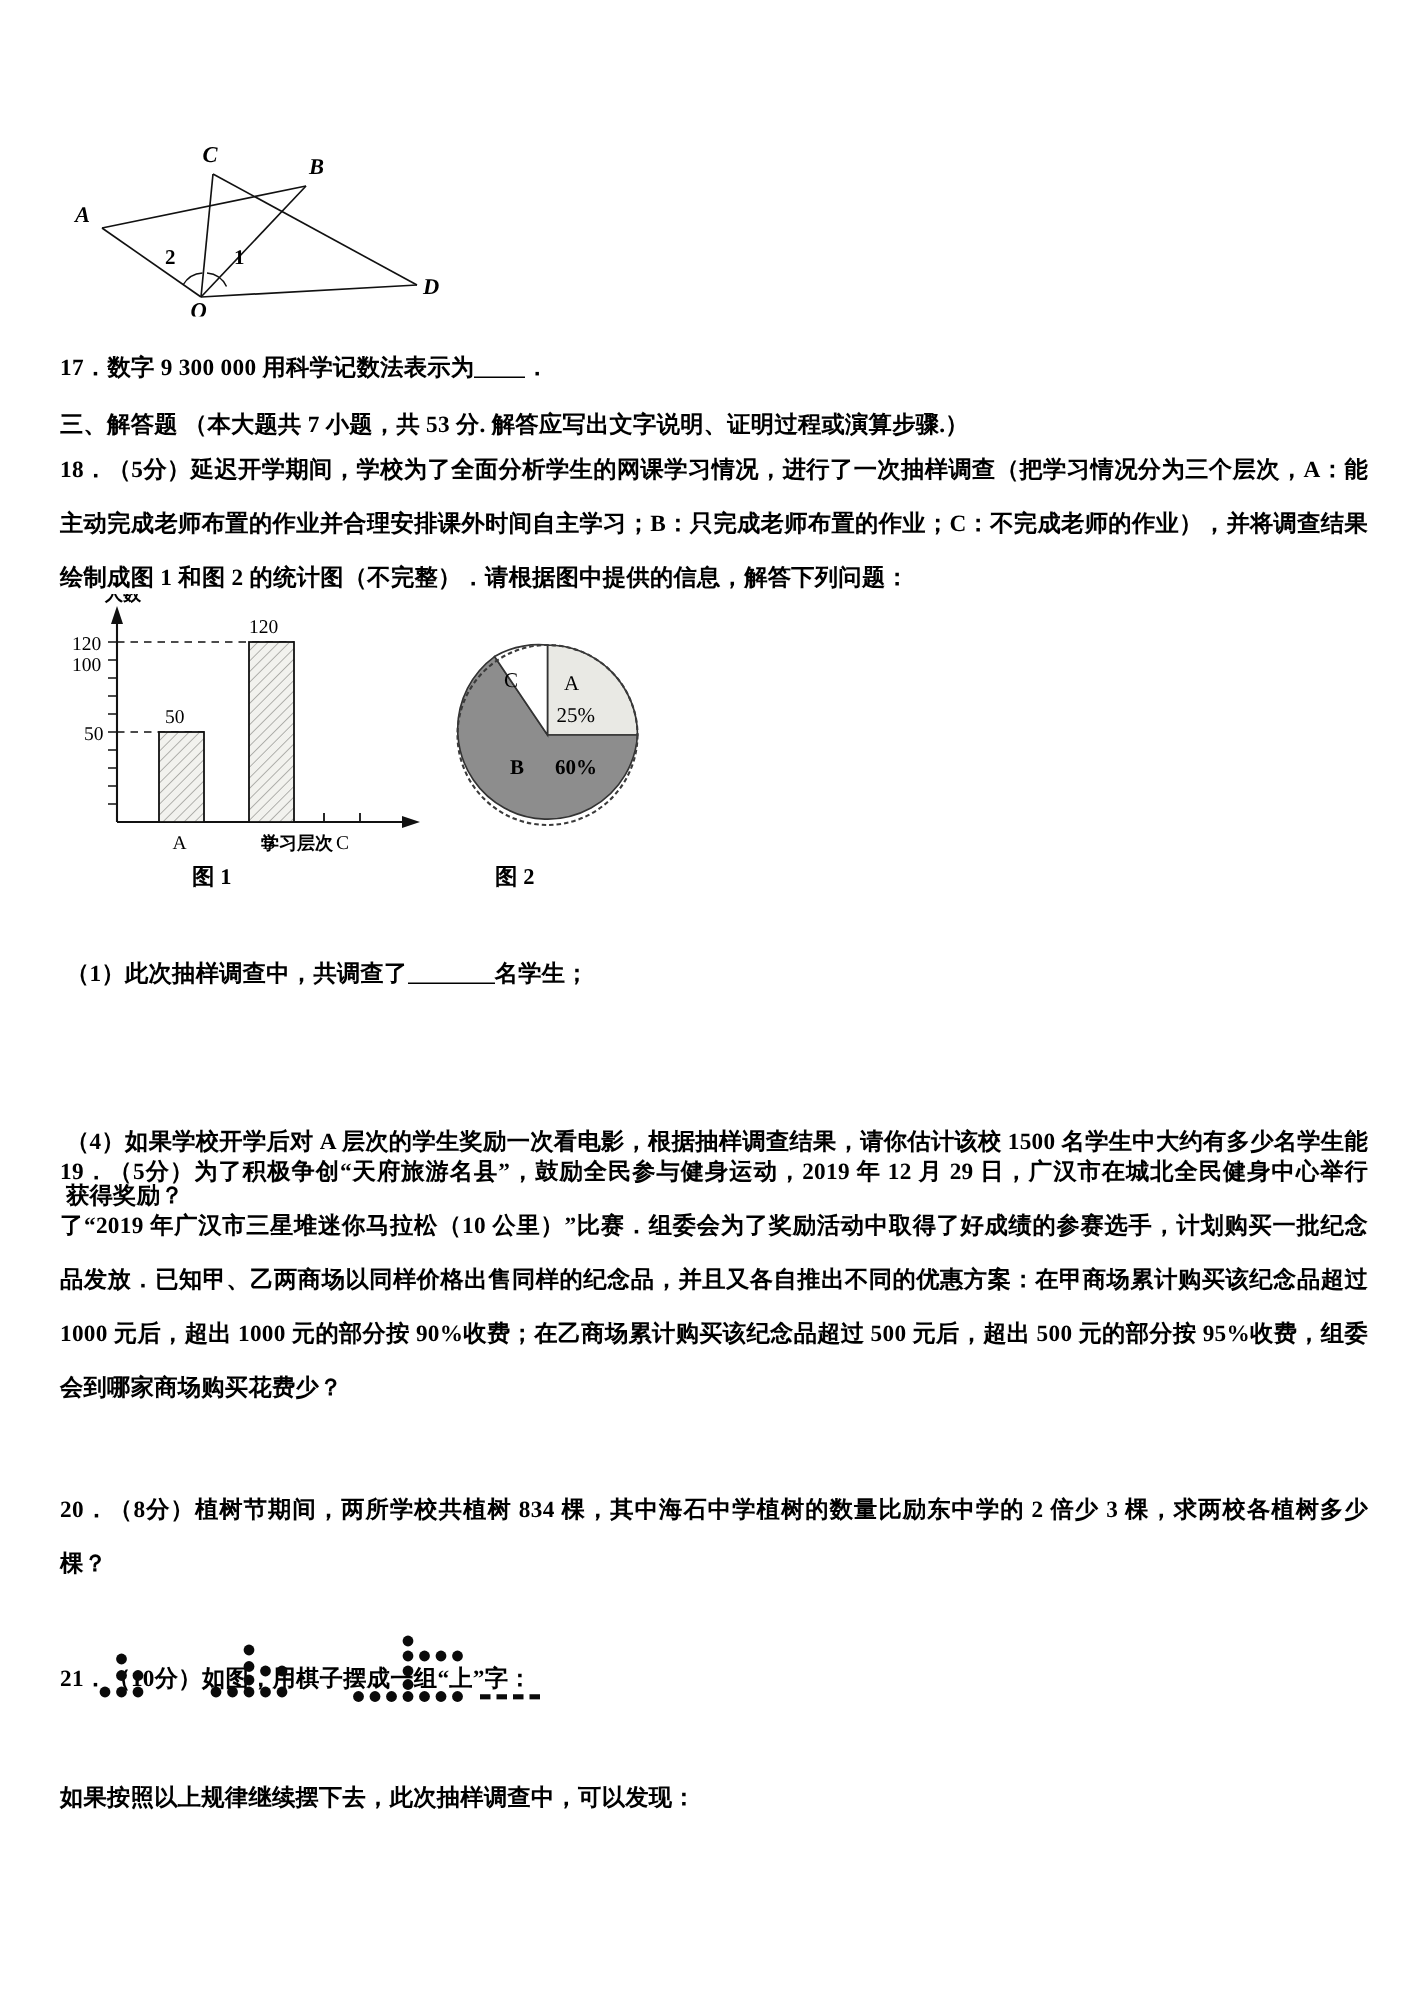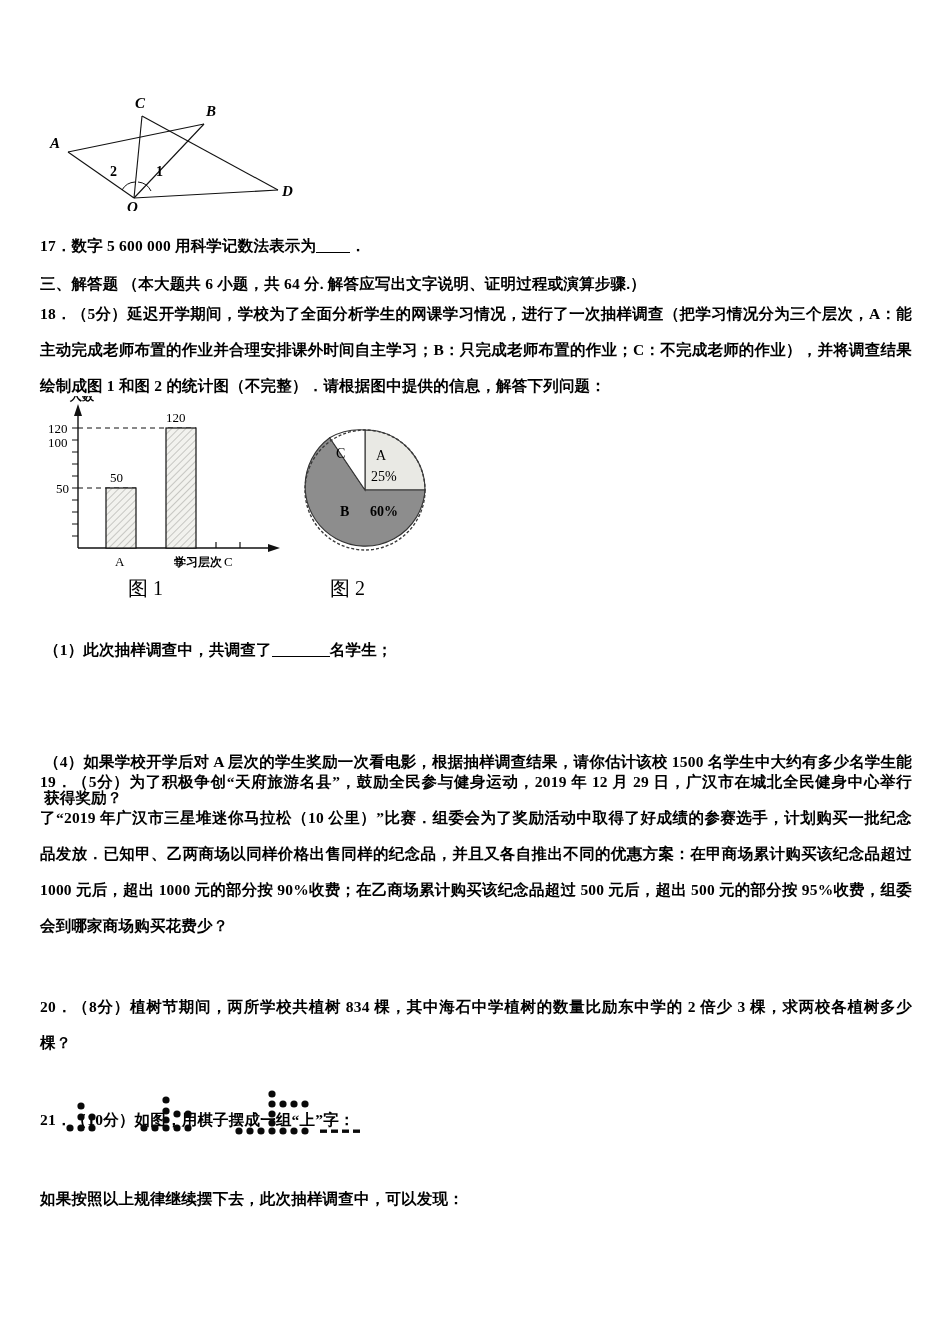--- a/index.html
+++ b/index.html
@@ -68,22 +68,22 @@
   
   .barchart {
     position: absolute;
     left: 48px;
     top: 396px;
     width: 250px;
     height: 175px;
   }
   .fig-caption {
     position: absolute;
-    font-size: 20px;
-    font-weight: 400;
+    font-size: 15px;
+    font-weight: 700;
     font-family: "Liberation Serif", "DejaVu Serif", serif;
   }
   .cap1 { left: 128px; top: 575px; }
   .cap2 { left: 330px; top: 575px; }
 
   
   .piechart {
     position: absolute;
     left: 300px;
     top: 424px;
@@ -138,24 +138,24 @@
       <text x="168" y="30" font-family="Liberation Serif, serif" font-size="15" font-style="italic" font-weight="700">B</text>
       <text x="244" y="110" font-family="Liberation Serif, serif" font-size="15" font-style="italic" font-weight="700">D</text>
       <text x="89" y="126" font-family="Liberation Serif, serif" font-size="15" font-style="italic" font-weight="700">O</text>
 
       <text x="72" y="90" font-family="Liberation Serif, serif" font-size="14" font-weight="700">2</text>
       <text x="118" y="90" font-family="Liberation Serif, serif" font-size="14" font-weight="700">1</text>
     </svg>
   </div>
 
   <div class="para q17">
-    <span>17．</span><span>数字 5 600 000 用科学记数法表示为</span><span class="blank-short"></span><span>．</span>
-  </div>
-
-  <div class="para sec3">三、解答题 （本大题共 6 小题，共 64 分. 解答应写出文字说明、证明过程或演算步骤.）</div>
+    <span>17．</span><span>数字 9 300 000 用科学记数法表示为</span><span class="blank-short"></span><span>．</span>
+  </div>
+
+  <div class="para sec3">三、解答题 （本大题共 7 小题，共 53 分. 解答应写出文字说明、证明过程或演算步骤.）</div>
 
   <div class="para q18">18．（5分）延迟开学期间，学校为了全面分析学生的网课学习情况，进行了一次抽样调查（把学习情况分为三个层次，A：能主动完成老师布置的作业并合理安排课外时间自主学习；B：只完成老师布置的作业；C：不完成老师的作业），并将调查结果绘制成图 1 和图 2 的统计图（不完整）．请根据图中提供的信息，解答下列问题：</div>
 
   <div class="barchart">
     <svg width="250" height="175" viewBox="0 0 250 175">
 
       <line x1="30" y1="152" x2="30" y2="18" stroke="#111" stroke-width="1.4"></line>
       <polygon points="30,8 26,20 34,20" fill="#111"></polygon>
 
       <line x1="30" y1="152" x2="222" y2="152" stroke="#111" stroke-width="1.4"></line>

